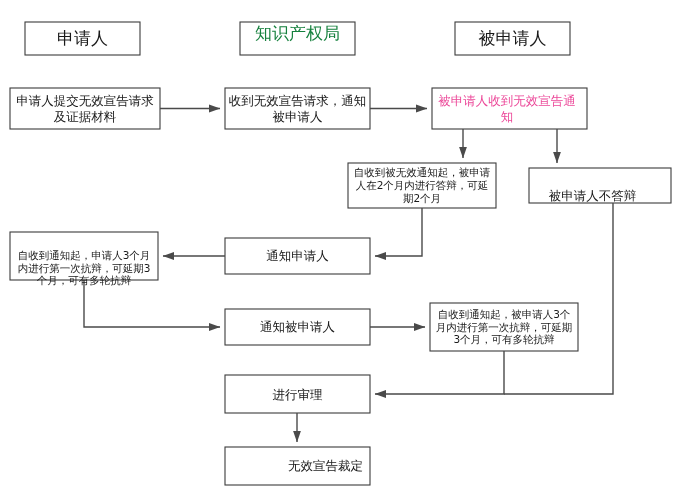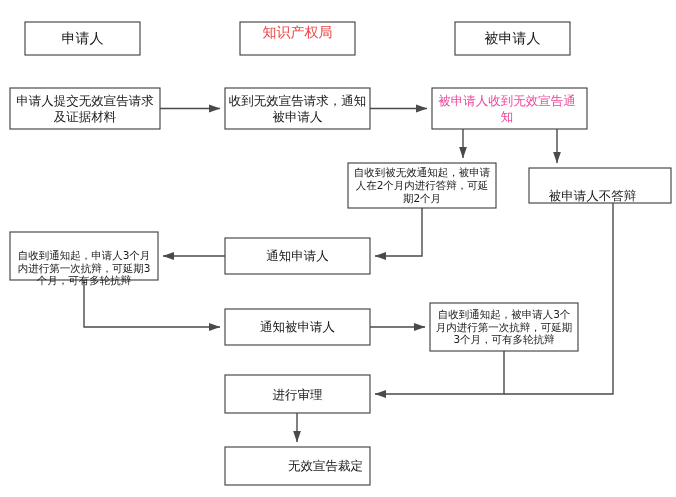--- a/index.html
+++ b/index.html
@@ -46,21 +46,21 @@
     text-align: center;
     color: #1a1a1a;
     pointer-events: none;
     line-height: 1.22;
     padding: 0 3px;
   }
   .node-text span {
     display: block;
     width: 100%;
   }
-  .t-lane { font-size: 14px; text-align: center; }
+  .t-lane { font-size: 17px; text-align: center; }
   .t-big  { font-size: 12.5px; border-radius: 9px; }
   .t-small{ font-size: 10.5px; }
 </style>
 </head>
 <body style="background: rgb(255, 255, 255);">
 
 <div id="flow-root">
 
   <svg id="flow-svg" viewBox="0 0 676 497">
     <defs>
@@ -108,21 +108,21 @@
     <path class="conn" d="M504,351 L504,394 L375,394" marker-end="url(#arrow)" stroke="#4a4a4a"></path>
 
     <path class="conn" d="M613,203 L613,394 L504,394" stroke="#4a4a4a"></path>
 
     <path class="conn" d="M297,413 L297,442" marker-end="url(#arrow)" stroke="#4a4a4a"></path>
   </svg>
 
   <div class="node-text t-lane" style="left: 25px; top: 22px; width: 115px; height: 33px; color: rgb(26, 26, 26);">
       <span>申请人</span>
     </div>
-  <div class="node-text t-lane" style="left: 240px; top: 22px; width: 115px; height: 22px; color: #ef4444;">
+  <div class="node-text t-lane" style="left: 240px; top: 22px; width: 115px; height: 22px; color: #15803d;">
       <span>知识产权局</span>
     </div>
   <div class="node-text t-lane" style="left: 455px; top: 22px; width: 115px; height: 33px; color: rgb(26, 26, 26);">
       <span>被申请人</span>
     </div>
 
   <div class="node-text t-big" style="left: 10px; top: 88px; width: 150px; height: 41px; color: rgb(26, 26, 26);">
       <span>申请人提交无效宣告请求<br>及证据材料</span>
     </div>
   <div class="node-text t-big" style="left: 225px; top: 88px; width: 145px; height: 41px; color: rgb(26, 26, 26);">

